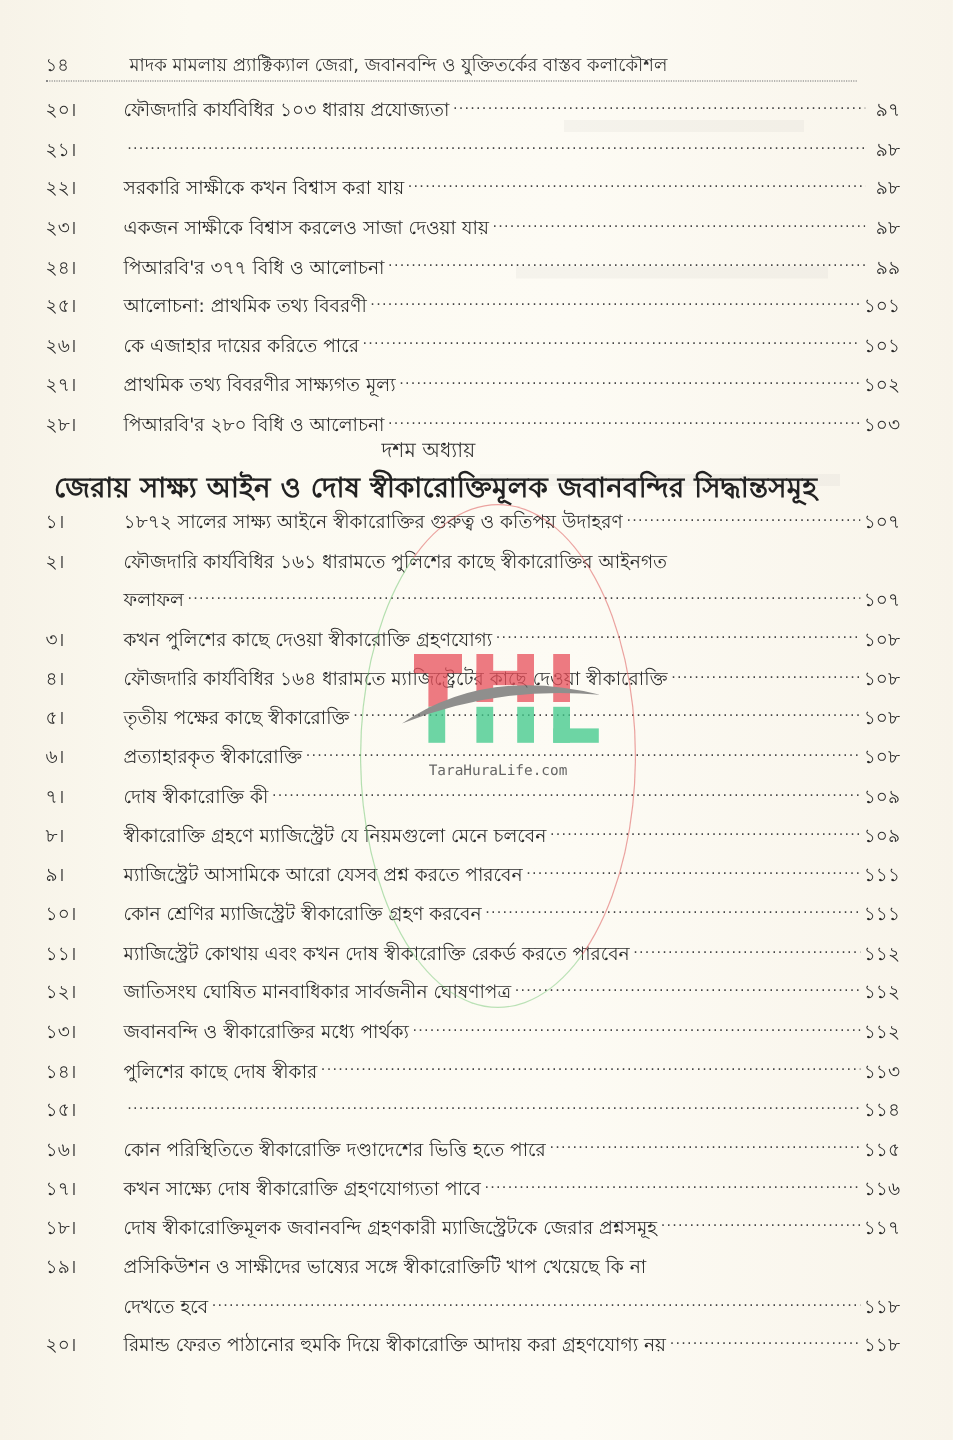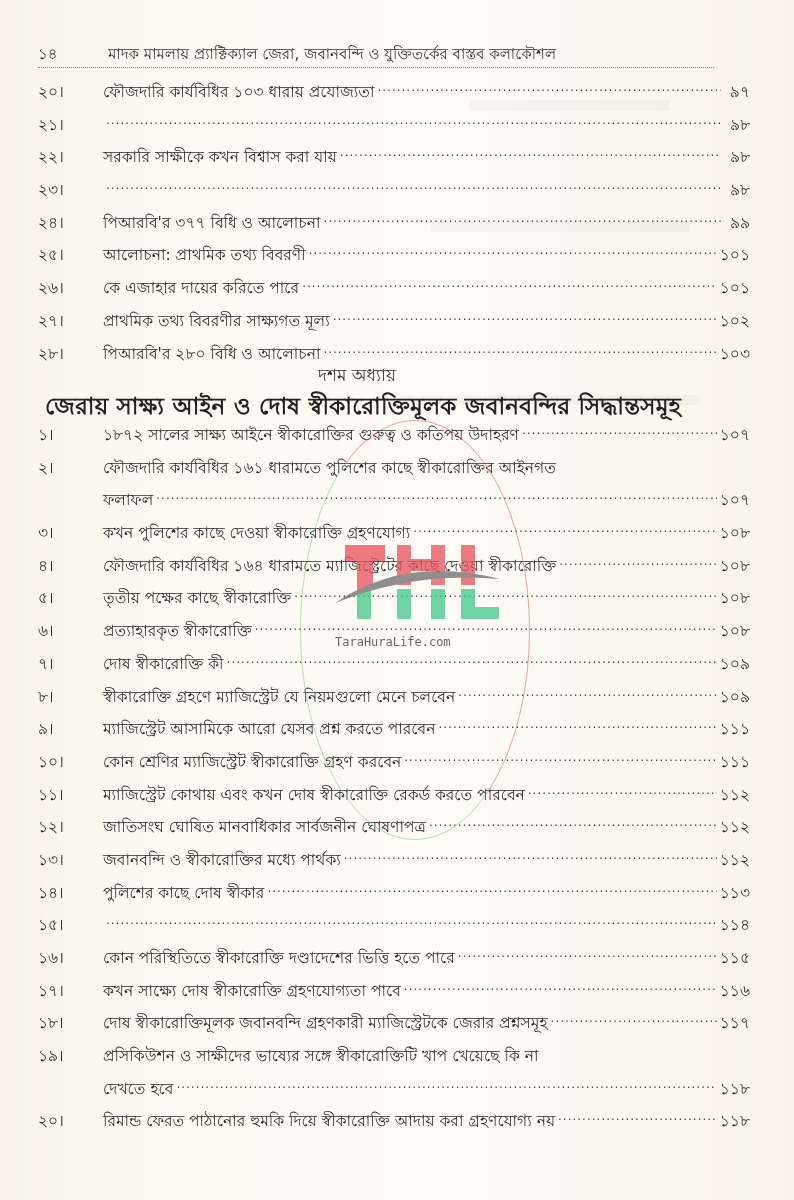--- a/index.html
+++ b/index.html
@@ -61,21 +61,21 @@
     .wm-circle {
       position: absolute; left: 300px; top: 420px; width: 230px; height: 420px;
       border-radius: 50%;
       border: 1.5px solid rgba(220,90,90,0.55);
       border-left-color: rgba(120,200,120,0.55);
       border-bottom-color: rgba(120,200,120,0.5);
       pointer-events: none;
     }
     .wm-logo { position: absolute; left: 335px; top: 545px; width: 170px; height: 80px; pointer-events: none; }
     .wm-text {
-      position: absolute; left: 335px; top: 635px; width: 160px; text-align: left;
+      position: absolute; left: 335px; top: 635px; width: 160px; text-align: center;
       font-family: "DejaVu Sans Mono", monospace; font-size: 12px; color: #666; pointer-events: none;
     }
   </style>
 </head>
 <body>
 
 <div class="page">
 
   <div class="bleed" style="left:470px;top:100px;width:200px;"></div>
   <div class="bleed" style="left:430px;top:222px;width:260px;"></div>
@@ -100,20 +100,21 @@
         <span class="page-ref">৯৮</span>
       </div>
     <div class="row">
         <span class="num">২২।</span>
         <span class="text">সরকারি সাক্ষীকে কখন বিশ্বাস করা যায়</span>
         <span class="dots"></span>
         <span class="page-ref">৯৮</span>
       </div>
     <div class="row">
         <span class="num">২৩।</span>
+        <span class="text">একজন সাক্ষীকে বিশ্বাস করলেও সাজা দেওয়া যায়</span>
         <span class="dots"></span>
         <span class="page-ref">৯৮</span>
       </div>
     <div class="row">
         <span class="num">২৪।</span>
         <span class="text">পিআরবি'র ৩৭৭ বিধি ও আলোচনা</span>
         <span class="dots"></span>
         <span class="page-ref">৯৯</span>
       </div>
     <div class="row">

